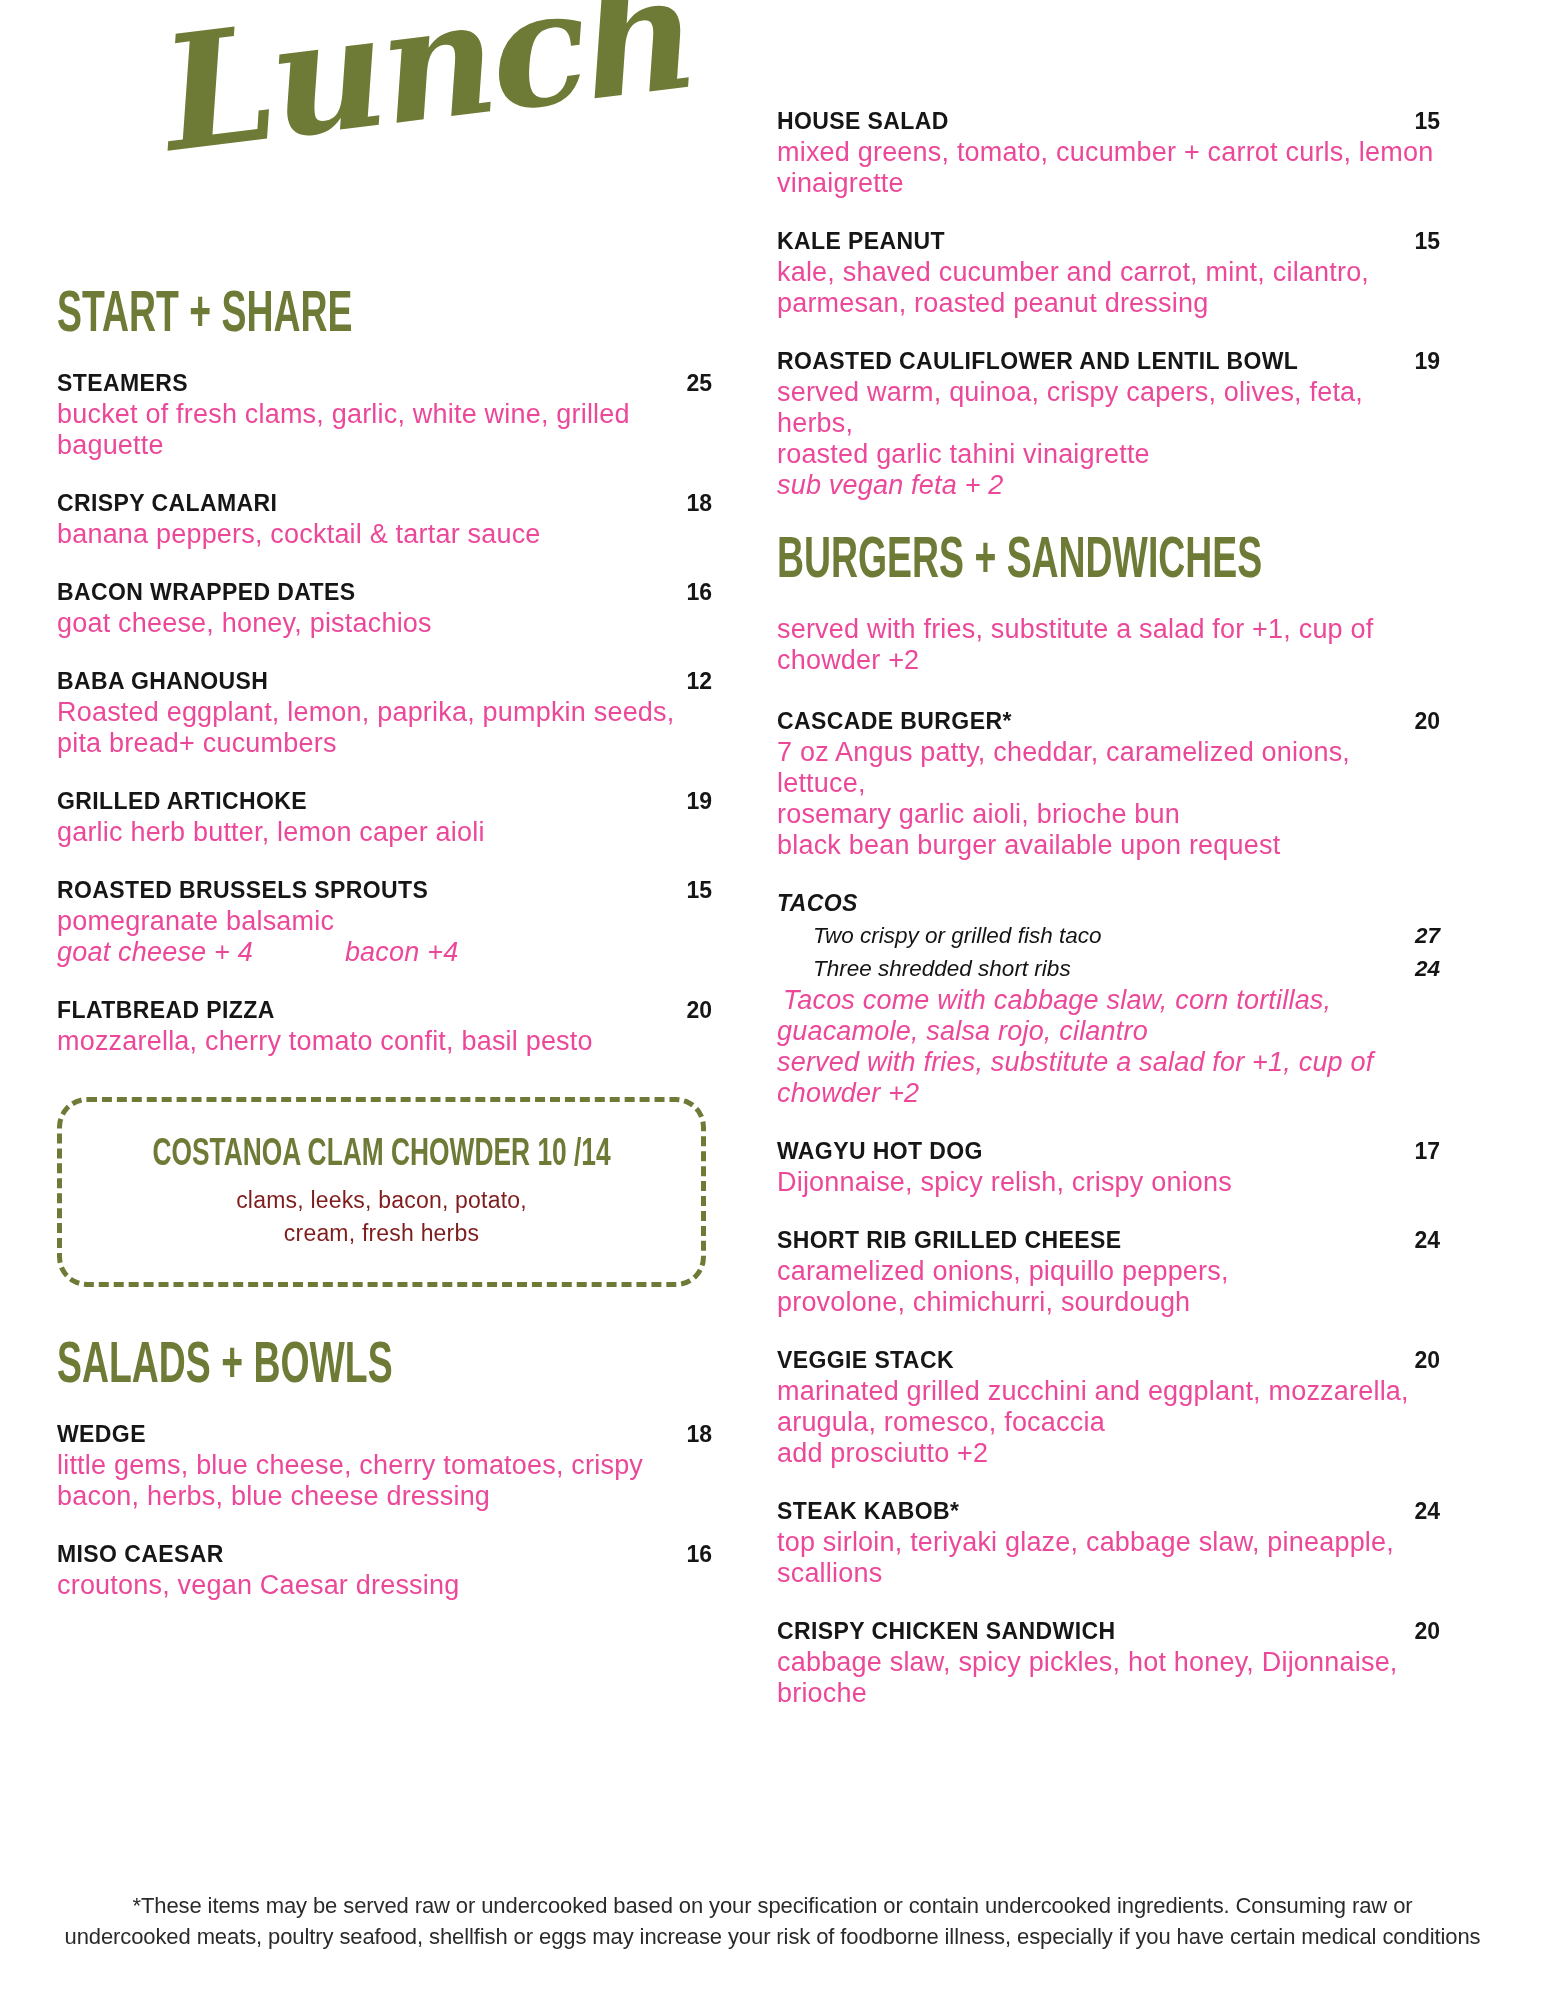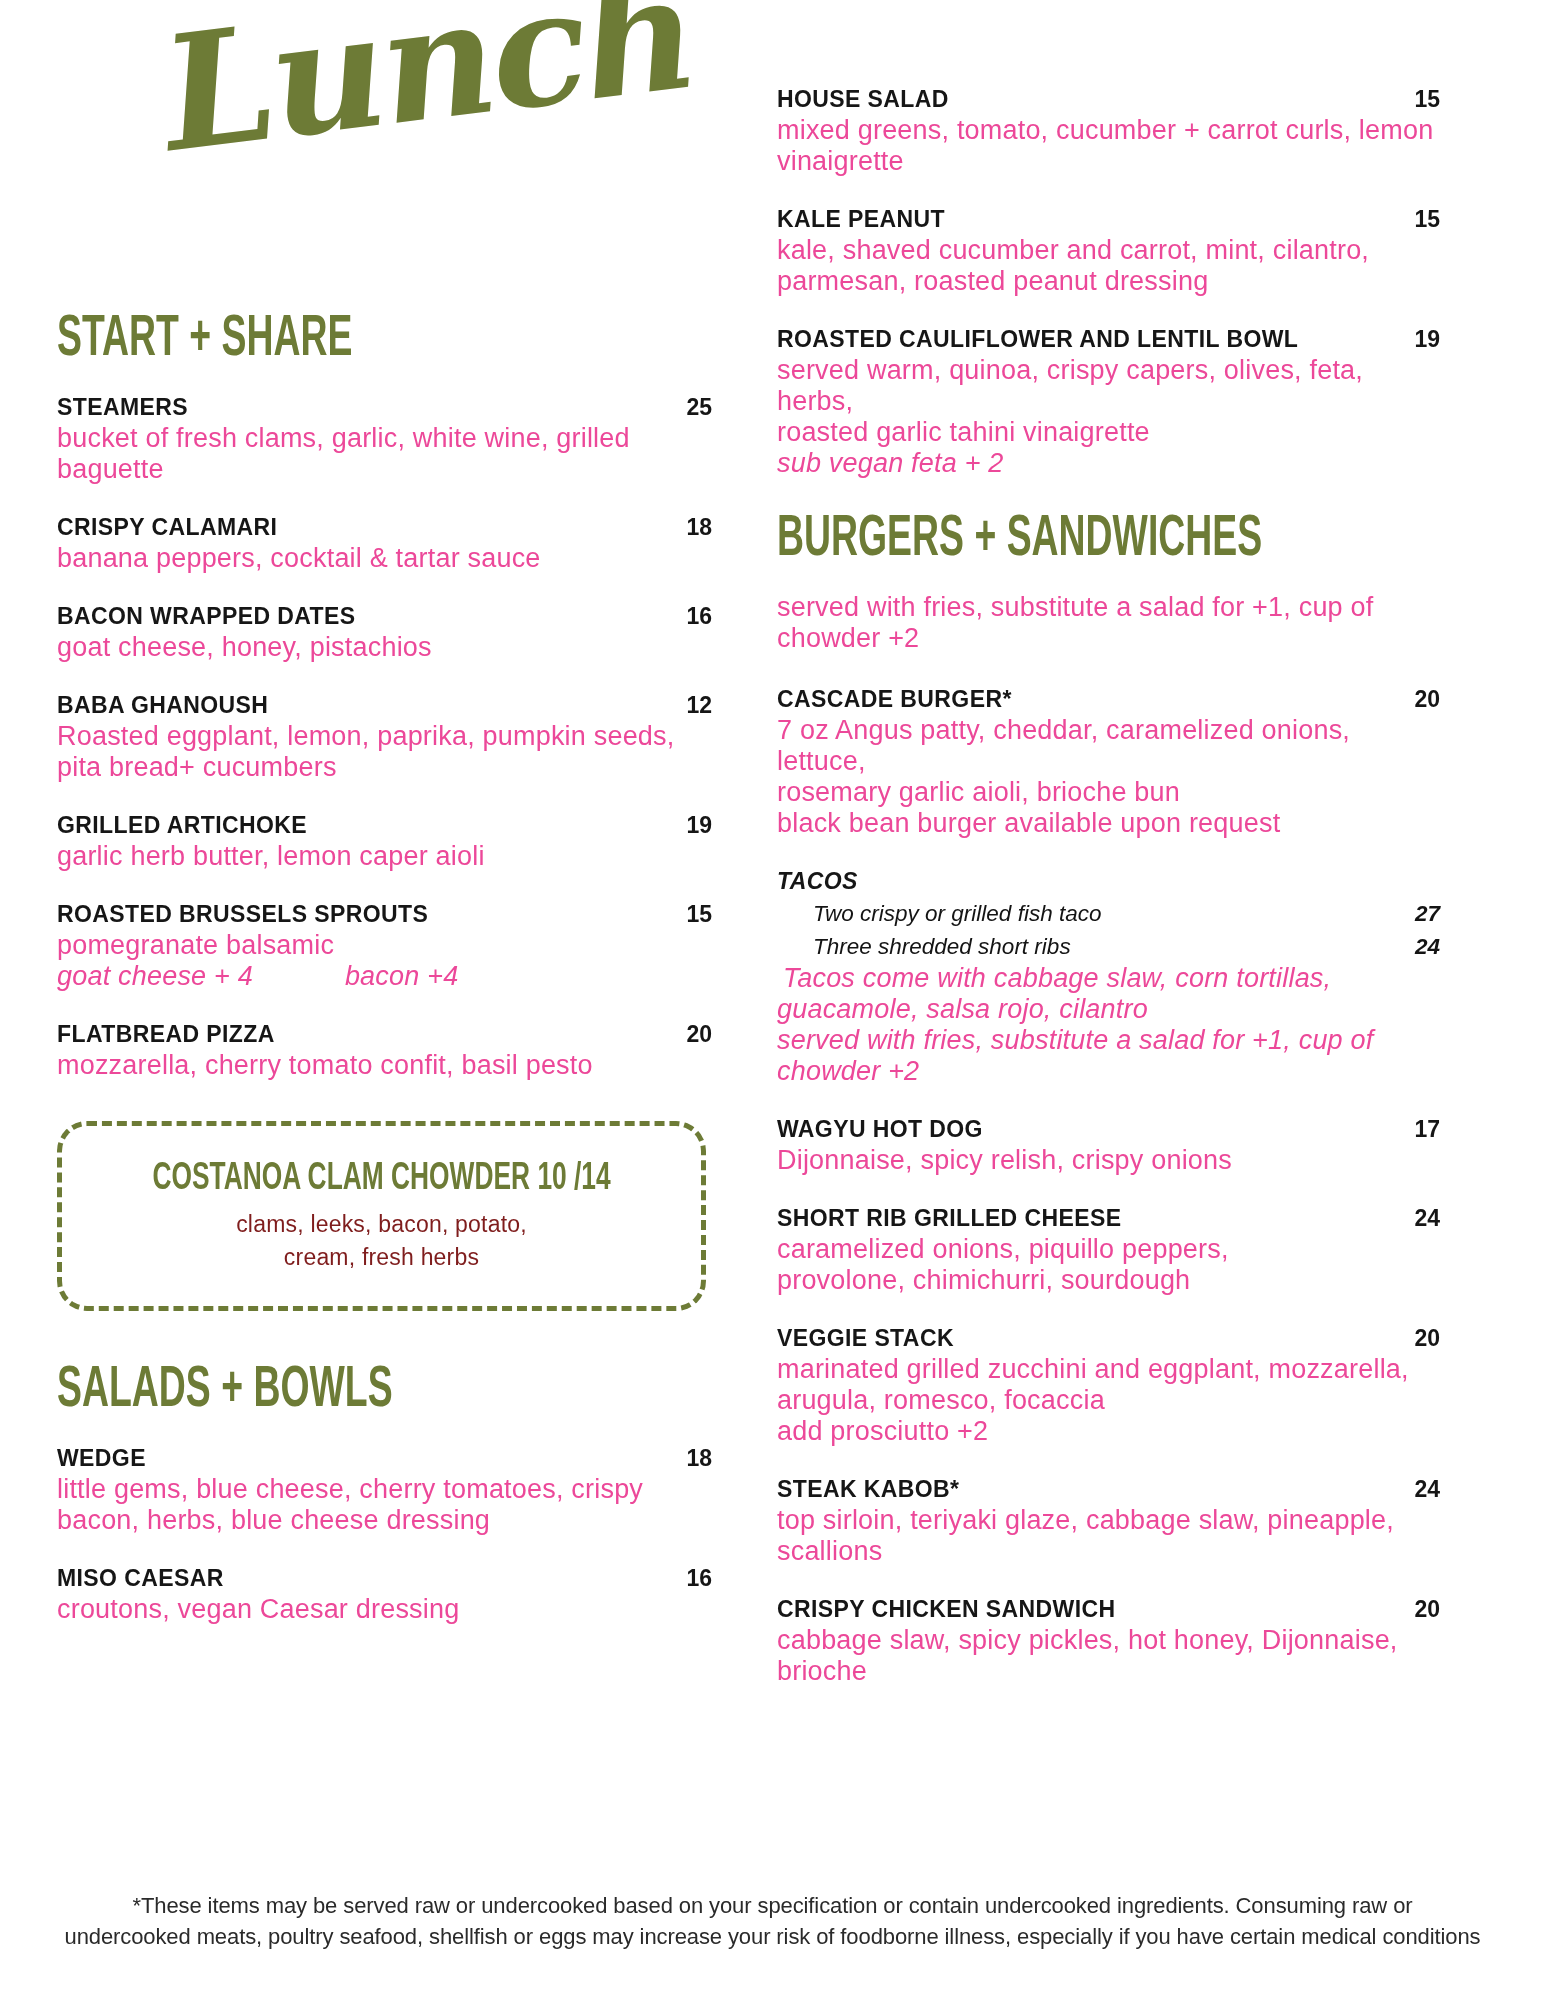--- a/index.html
+++ b/index.html
@@ -23,21 +23,21 @@
     position:absolute;left:118px;top:10px;
     font-family:"DejaVu Serif", serif;
     font-style:italic;font-weight:bold;
     font-size:158px;line-height:170px;
     color:#6d7b36;
     transform:rotate(-7deg);
     transform-origin:left bottom;
     letter-spacing:-4px;
   }
   
-  .sec-heading-wrap{height:60px;margin-bottom:26px;overflow:visible;margin-top:24px;}
+  .sec-heading-wrap{height:60px;margin-bottom:26px;overflow:visible;}
   .sec-heading{
     display:inline-block;
     font-weight:700;
     font-size:44px;line-height:46px;
     color:#6d7b36;
     letter-spacing:0px;
     transform:scale(0.85,1.3);
     transform-origin:left top;
     white-space:nowrap;
   }
@@ -69,21 +69,21 @@
   .chowder-title{
     display:inline-block;
     font-weight:700;font-size:31px;line-height:32px;
     color:#6d7b36;
     transform:scale(0.85,1.25);
     transform-origin:center top;
     white-space:nowrap;
   }
   .chowder-line{font-size:23px;line-height:33px;color:#7f1d1d;letter-spacing:.2px;}
   
-  .right-col{padding-top:84px;}
+  .right-col{padding-top:106px;}
   .intro-block{margin:2px 0 30px;}
   .tacos-options{display:flex;align-items:baseline;margin-left:36px;}
   .taco-label{font-size:22.5px;line-height:33px;}
   .taco-price{margin-left:auto;font-size:22.5px;line-height:33px;}
   .note-title{font-weight:700;font-style:italic;font-size:23px;line-height:31px;color:#161616;}
   
   .footer{
     position:absolute;left:0;right:0;bottom:48px;
     text-align:center;
   }

